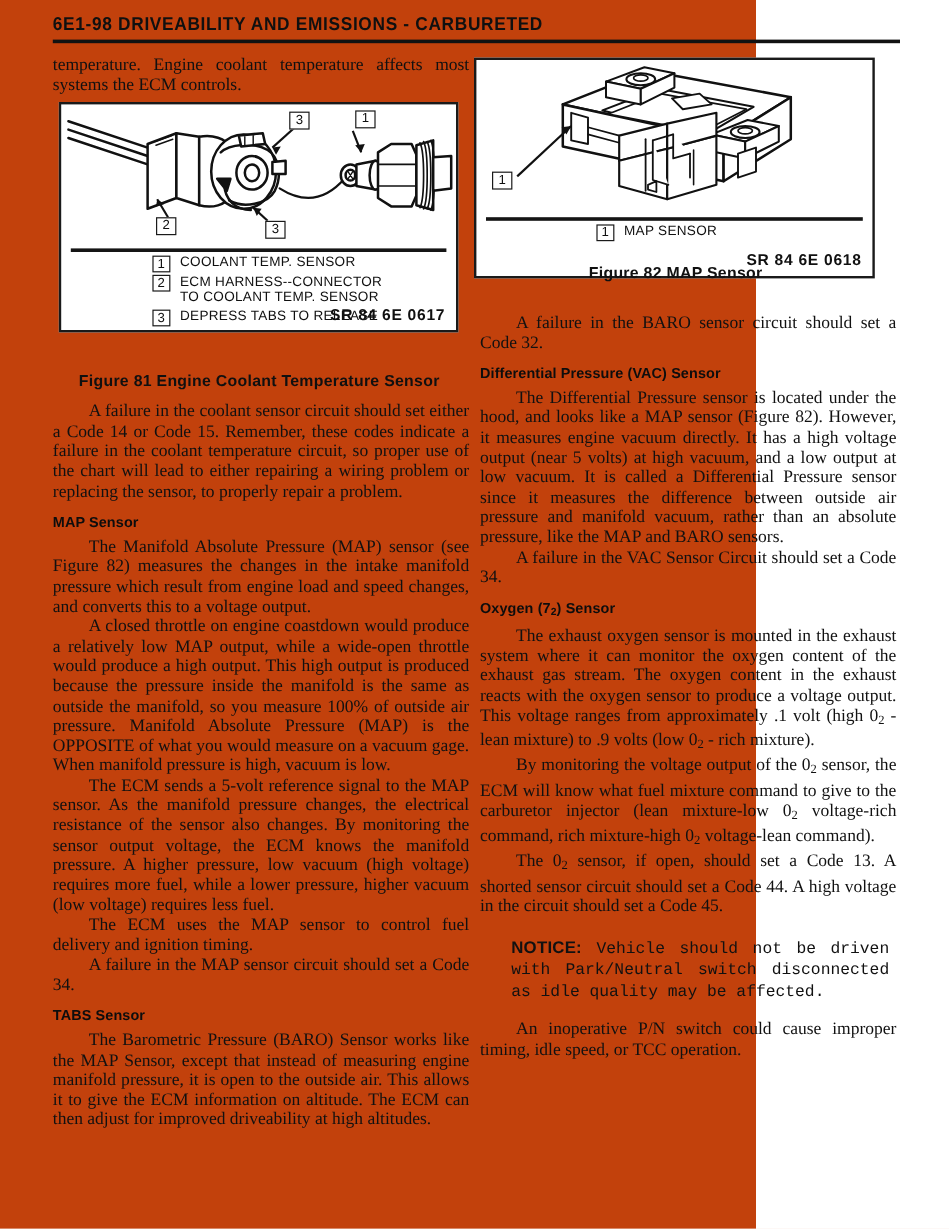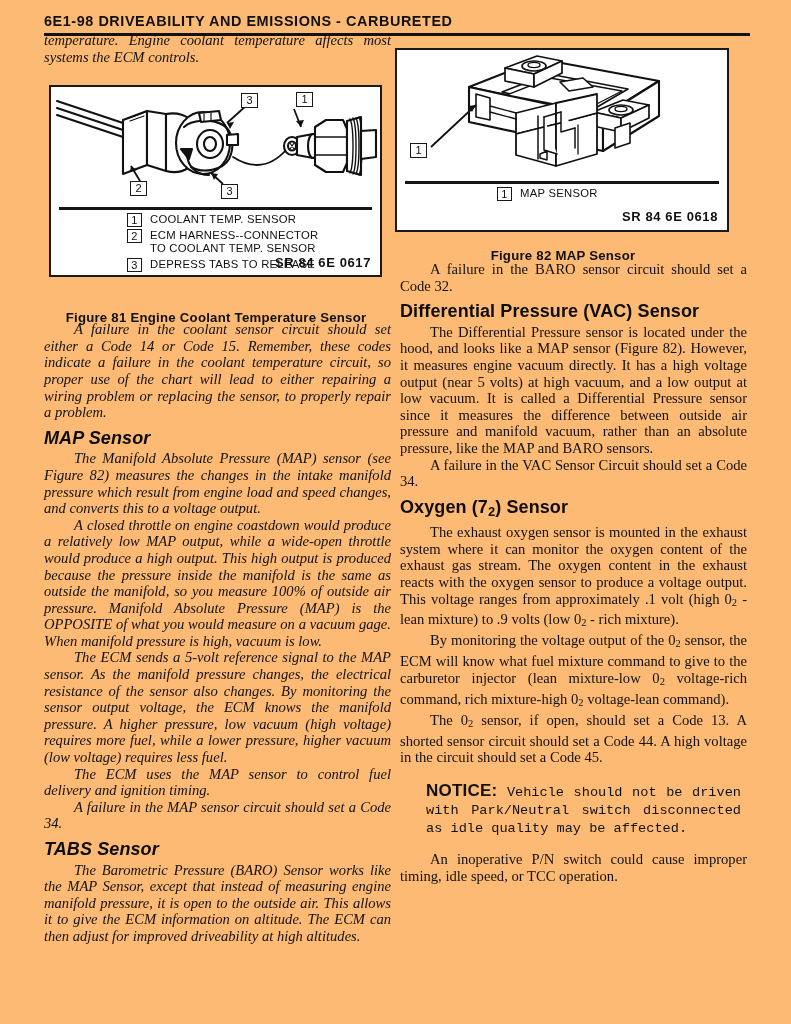--- a/index.html
+++ b/index.html
@@ -11,22 +11,22 @@
     width: 791px;
     height: 1024px;
     position: relative;
     font-family: "Liberation Serif", "DejaVu Serif", serif;
     color: #111111;
     overflow: hidden;
   }
   .page {
     position: absolute;
     left: 0; top: 0;
-    width: 791px; height: 1024px;
-    background: #fdba74;
+    width: 630px; height: 1024px;
+    background: #c2410c;
   }
 
   
   .header {
     position: absolute;
     left: 44px;
     top: 12px;
     width: 706px;
   }
   .header-title {
@@ -49,49 +49,49 @@
   
   .col {
     position: absolute;
     width: 347px;
     font-size: 14.6px;
     line-height: 16.6px;
     text-align: justify;
     text-justify: inter-word;
     hyphens: none;
   }
-  .col-left  { left: 44px;  top: 32px; font-style: italic; }
+  .col-left  { left: 44px;  top: 46px; }
   .col-right { left: 400px; top: 46px; }
 
   p.para {
     margin: 0 0 0 0;
     text-indent: 30px;
   }
   p.para.noindent { text-indent: 0; }
 
   h3.subhead {
     font-family: "Liberation Sans", "DejaVu Sans", sans-serif;
     font-weight: bold;
-    font-size: 18px;
+    font-size: 12px;
     letter-spacing: 0.1px;
     margin: 9px 0 4px 0;
     text-align: left;
     color: #0d0d0d;
   }
 
   .notice {
     margin: 17px 0 14px 0;
     padding-left: 26px;
     padding-right: 6px;
     text-align: justify;
     line-height: 16.2px;
   }
   .notice b {
     font-family: "Liberation Sans", "DejaVu Sans", sans-serif;
-    font-size: 17px;
+    font-size: 14px;
     letter-spacing: 0.2px;
   }
   .notice .thin {
     font-size: 13.6px;
     font-family: Liberation Mono, monospace;
   }
 
   sub { font-size: 0.72em; vertical-align: -0.22em; }
 
   
@@ -160,21 +160,21 @@
     position: absolute;
     font-family: "Liberation Sans", "DejaVu Sans", sans-serif;
     font-size: 13.2px;
     font-weight: bold;
     letter-spacing: 0.25px;
     color: #101010;
     text-align: center;
     width: 340px;
   }
   #fig81-caption { left: 46px;  top: 281px; margin-top: 29px; }
-  #fig82-caption { left: 393px; top: 248px; }
+  #fig82-caption { left: 393px; top: 220px; }
 
   
   .callout {
     position: absolute;
     border: 1.6px solid #1a1a1a;
     background: #ffffff;
     font-family: "Liberation Sans", "DejaVu Sans", sans-serif;
     font-size: 11px;
     line-height: 13px;
     width: 17px;

